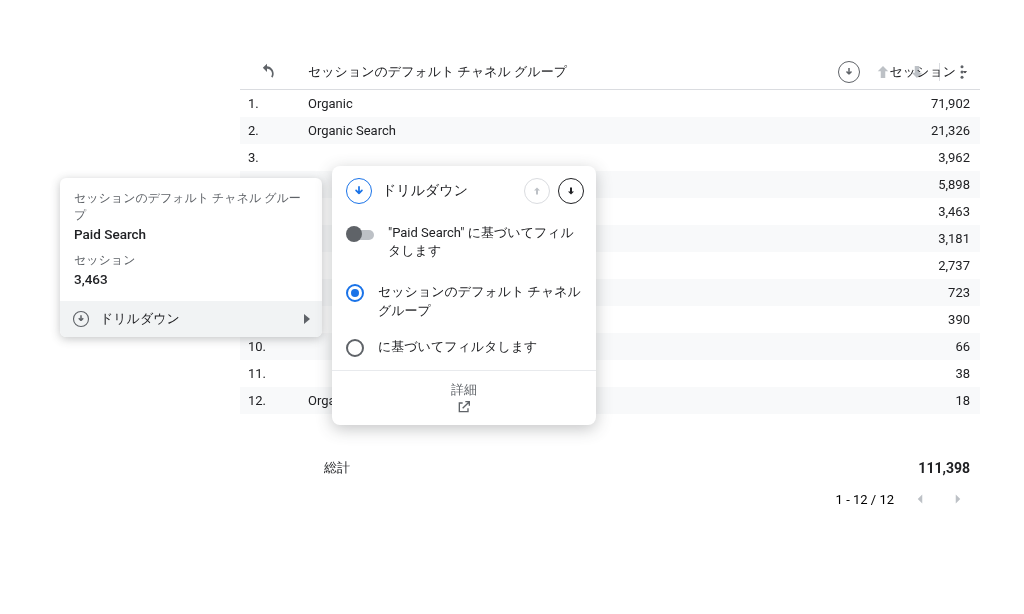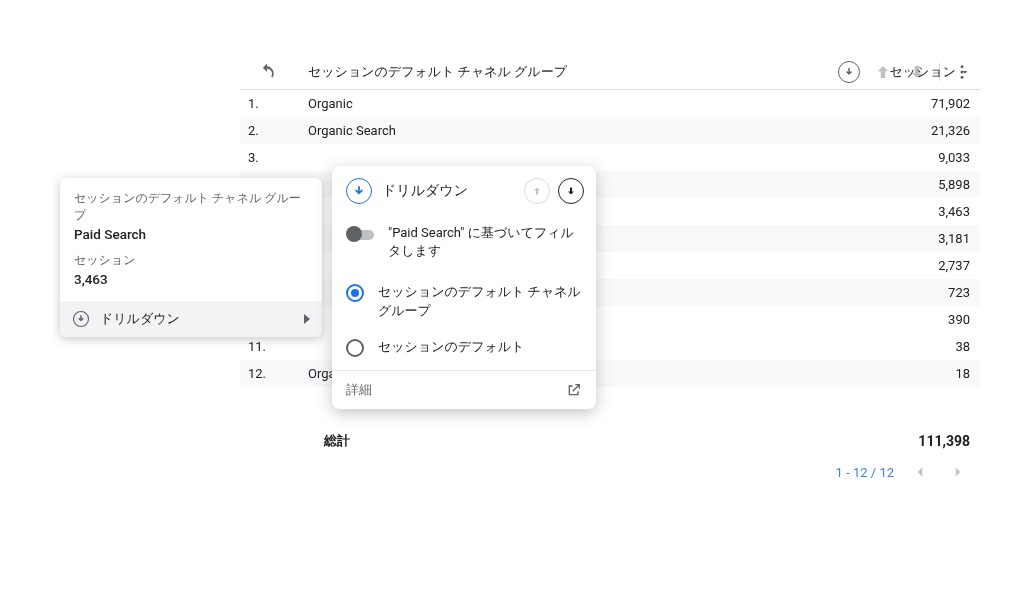--- a/index.html
+++ b/index.html
@@ -73,27 +73,27 @@
   .metric-hdr {
     display: inline-flex; align-items: center; gap: 4px;
   }
   .totals {
     margin-top: 45px;
     display: flex;
     justify-content: space-between;
     align-items: center;
     padding: 0 10px 0 84px;
   }
-  .totals .lbl { font-weight: 700; text-align: right; }
+  .totals .lbl { font-weight: 400; text-align: right; }
   .totals .val { font-weight: 700; font-size: 14px; }
   .pager {
     margin-top: 10px;
     text-align: right;
     padding-right: 10px;
-    color: #3b82f6;
+    color: #000000;
     display: flex;
     justify-content: flex-end;
     align-items: center;
     gap: 14px;
   }
   .pager .pg-btn { color: #bdc1c6; }
   
   .card-tooltip {
     position: absolute;
     left: 60px;
@@ -232,20 +232,21 @@
   }
   .popover-footer {
     border-top: 1px solid #e8eaed;
     display: flex;
     align-items: center;
     justify-content: space-between;
     padding: 10px 14px;
     font-size: 13px;
     color: #5f6368;
     cursor: pointer;
+    flex-direction: column;
   }
   svg { display: block; }
 </style>
 </head>
 <body>
 
 <span class="undo-btn icon-btn">
   <svg width="20" height="20" viewBox="0 0 24 24">
       <path fill="currentColor" d="M12 5V2L7 7l5 5V8c3.3 0 6 2.7 6 6 0 1.2-.4 2.4-1 3.3l1.5 1.5C19.4 17.4 20 15.8 20 14c0-5-4-9-8-9z"></path>
     </svg>
@@ -300,21 +301,21 @@
           <td class="right">71,902</td>
         </tr>
     <tr class="even">
           <td class="idx">2.</td>
           <td>Organic Search</td>
           <td class="right">21,326</td>
         </tr>
     <tr>
           <td class="idx">3.</td>
           <td></td>
-          <td class="right">9,033</td>
+          <td class="right">3,962</td>
         </tr>
     <tr class="even">
           <td class="idx">4.</td>
           <td></td>
           <td class="right">5,898</td>
         </tr>
     <tr>
           <td class="idx">5.</td>
           <td></td>
           <td class="right">3,463</td>
@@ -331,20 +332,25 @@
         </tr>
     <tr class="even">
           <td class="idx">8.</td>
           <td></td>
           <td class="right">723</td>
         </tr>
     <tr>
           <td class="idx">9.</td>
           <td></td>
           <td class="right">390</td>
+        </tr>
+    <tr class="even">
+          <td class="idx">10.</td>
+          <td></td>
+          <td class="right">66</td>
         </tr>
     <tr>
           <td class="idx">11.</td>
           <td></td>
           <td class="right">38</td>
         </tr>
     <tr class="even">
           <td class="idx">12.</td>
           <td>Organic Video</td>
           <td class="right">18</td>
@@ -425,21 +431,21 @@
     <span>"Paid Search" に基づいてフィルタします</span>
   </div>
 
   <div class="radio-list">
     <div class="radio-row">
       <span class="radio checked"></span>
       <span>セッションのデフォルト チャネル グループ</span>
     </div>
     <div class="radio-row">
       <span class="radio"></span>
-      <span>セッションのデフォルト</span>
+      <span>に基づいてフィルタします</span>
     </div>
   </div>
 
   <div class="popover-footer">
     <span>詳細</span>
     <span>
       <svg width="16" height="16" viewBox="0 0 24 24">
           <path fill="none" stroke="#5f6368" stroke-width="2" d="M14 4h6v6M20 4L10 14M18 14v5H5V6h5"></path>
         </svg>
     </span>

